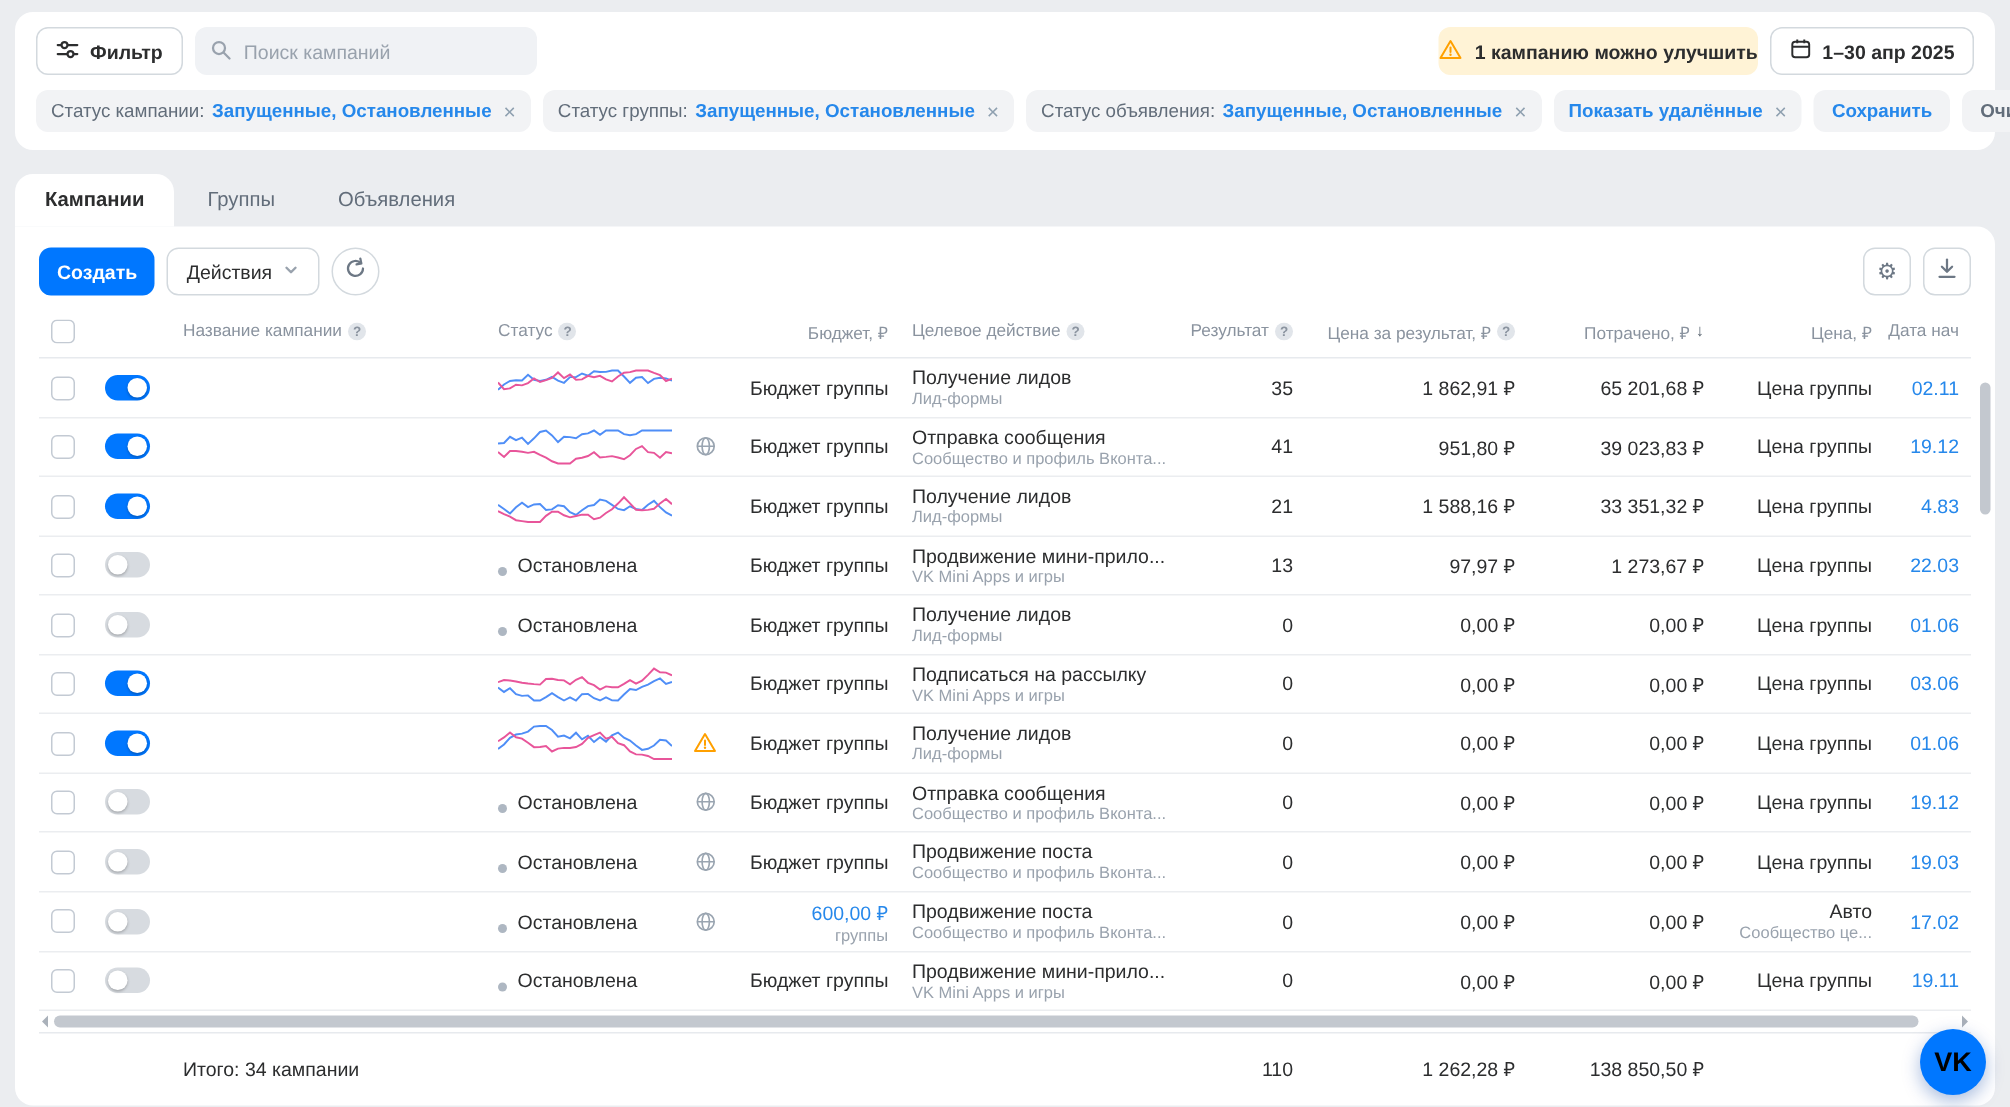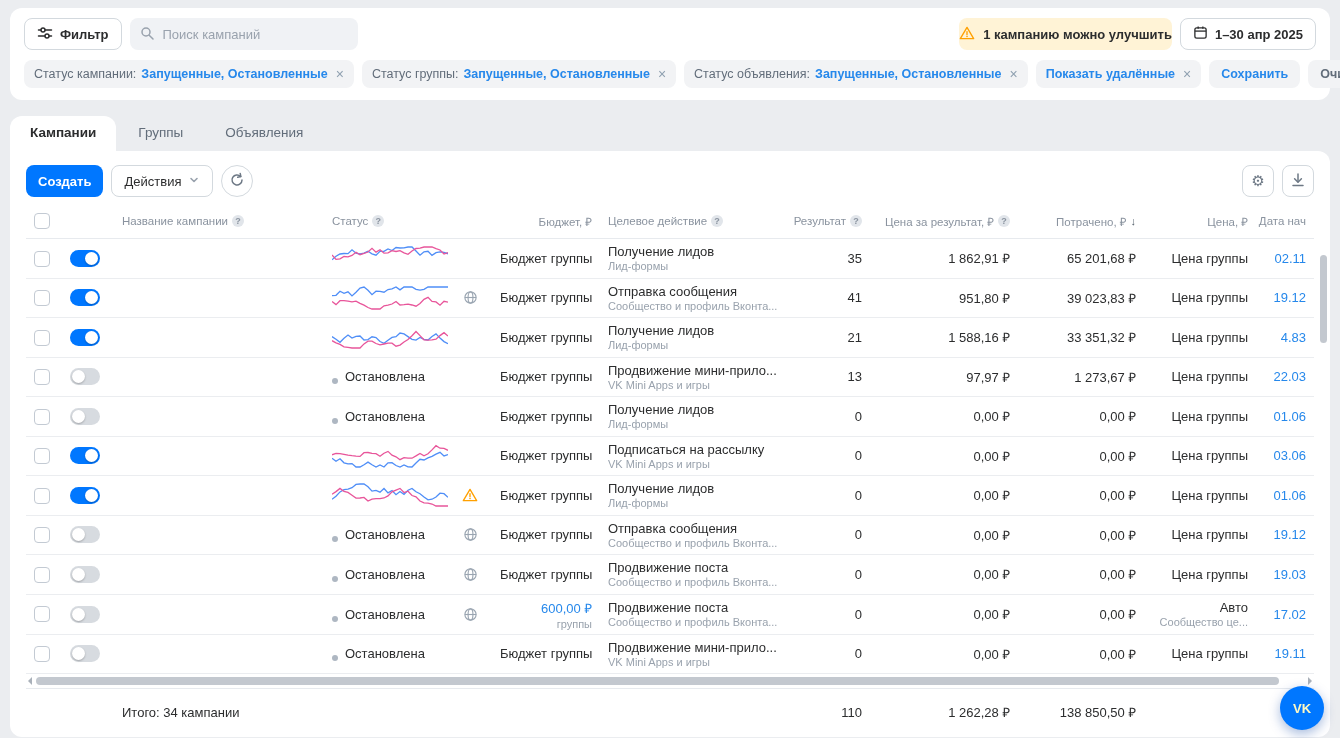--- a/index.html
+++ b/index.html
@@ -82,21 +82,21 @@
   .vscroll{position:absolute;right:3px;top:104px;width:7px;height:88px;background:#c3c8cf;border-radius:4px;cursor:pointer}
 
   .tfoot{border-top:1px solid #e7eaee;padding:14px 0 16px;font-size:13px}
   .fcell{padding:0 8px;white-space:nowrap}
   .f-total{grid-column:3}
   .f-result{grid-column:7;text-align:right}
   .f-cpr{grid-column:8;text-align:right}
   .f-spent{grid-column:9;text-align:right}
 
   .fab{position:absolute;right:16px;bottom:8px;width:44px;height:44px;border-radius:50%;background:var(--accent);
-       border:none;color:#fef9c3;font-weight:700;font-size:13px;cursor:pointer;box-shadow:0 4px 12px rgba(0,60,160,.35);
+       border:none;color:#000000;font-weight:700;font-size:18px;cursor:pointer;box-shadow:0 4px 12px rgba(0,60,160,.35);
        display:flex;align-items:center;justify-content:center;font-family:inherit}
 </style>
 </head>
 <body>
 
 <div class="page">
 
   <section class="card top-card">
     <div class="topbar">
       <button class="btn ghost semibold">

